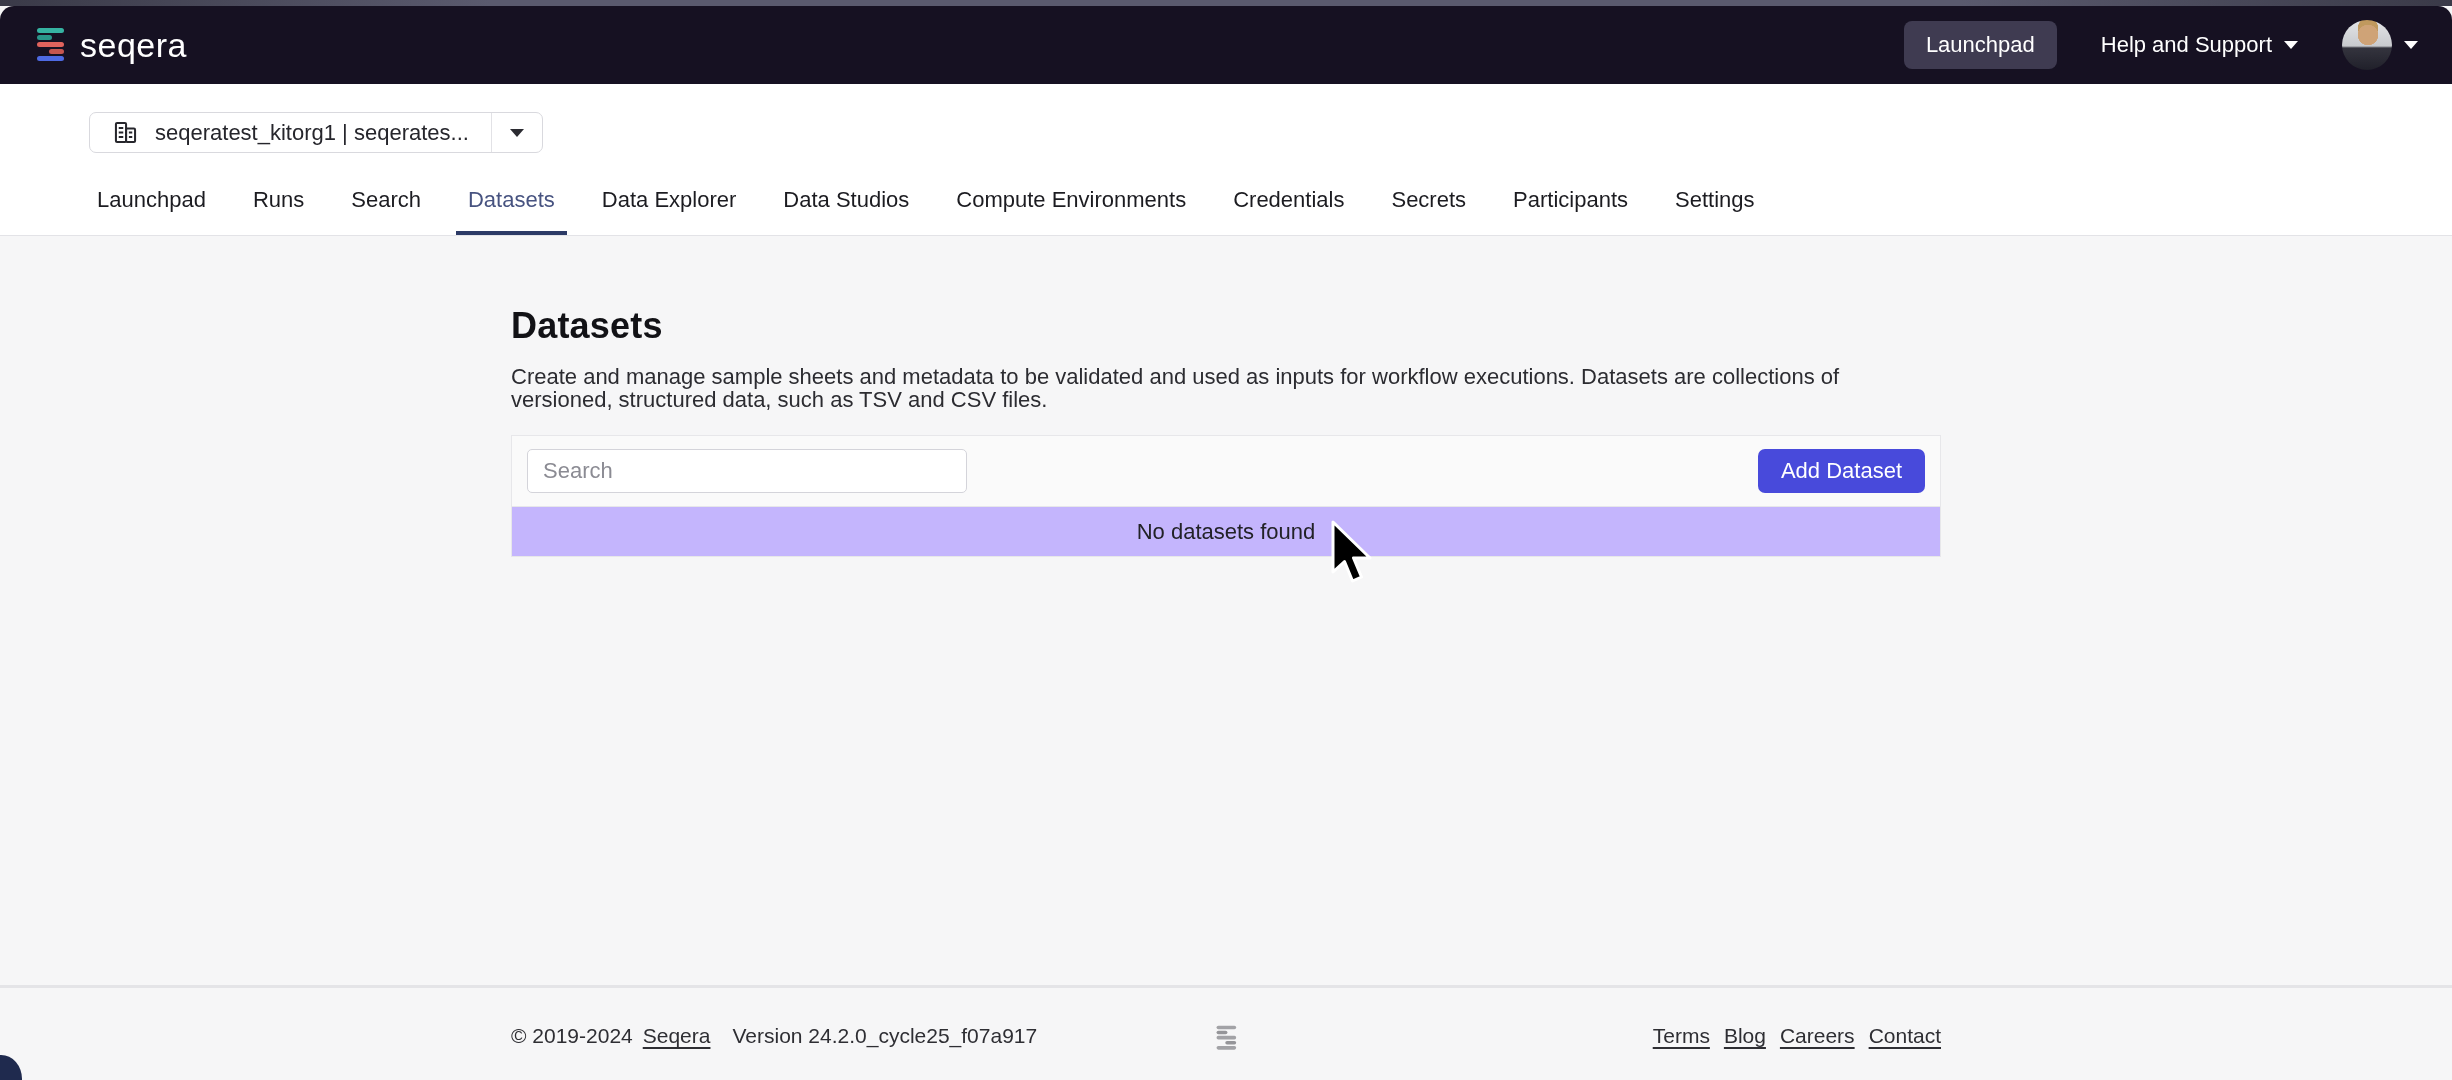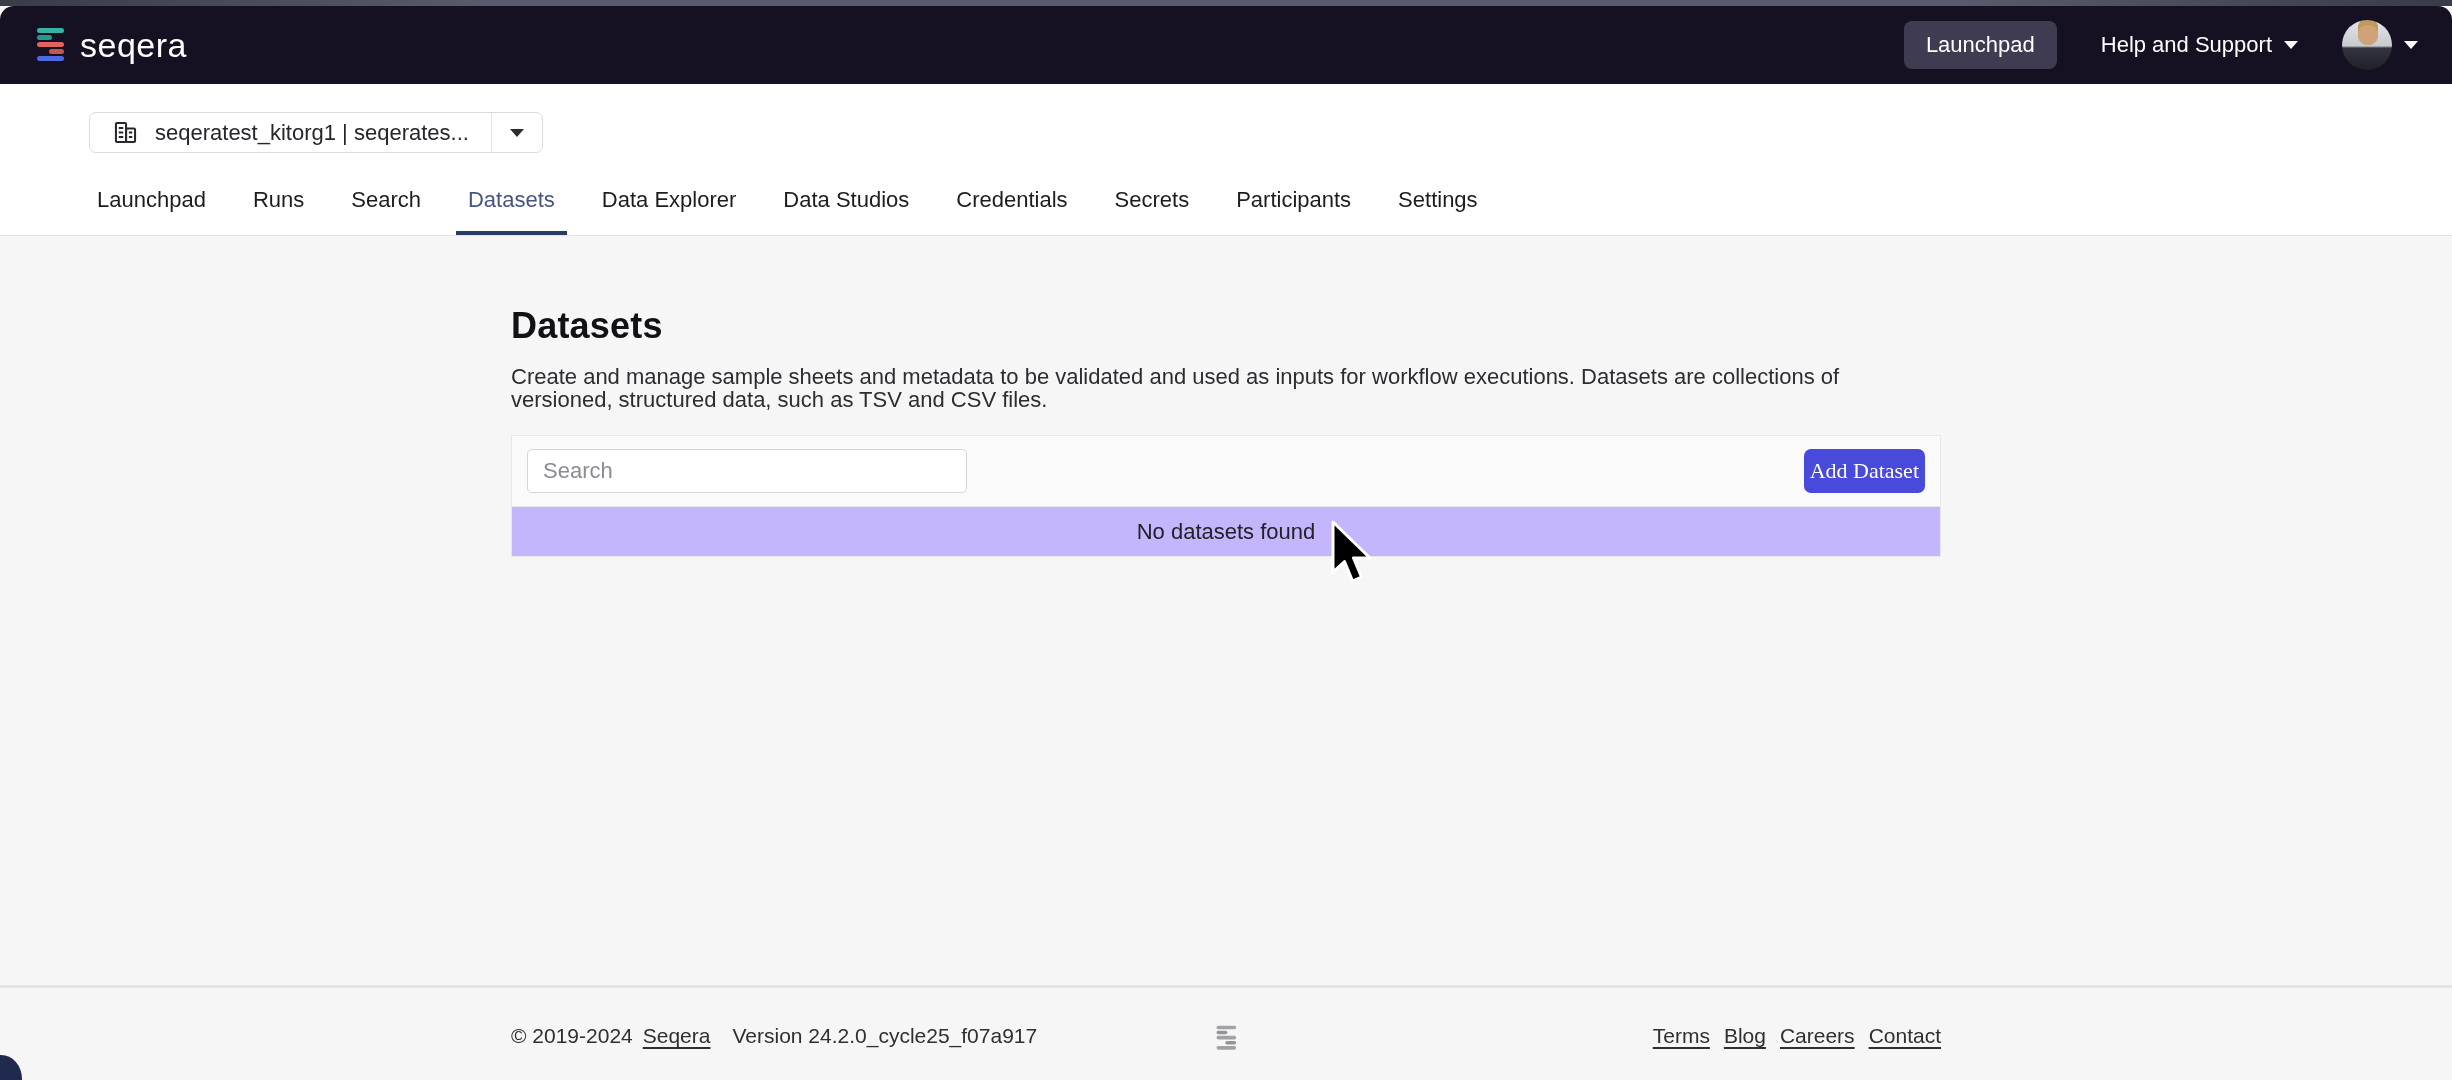--- a/index.html
+++ b/index.html
@@ -73,21 +73,21 @@
     background:#fafafa; border:1px solid #e7e7ea; border-bottom:none;
     padding:13px 15px; display:flex; align-items:center; justify-content:space-between;
   }
   .search-input {
     width:440px; height:44px; background:#fff; border:1px solid #d4d4da; border-radius:5px;
     font-size:22px; font-family:inherit; color:#2c2c31; padding:0 15px; outline:none;
   }
   .search-input::placeholder { color:#8b8b93; }
   .add-dataset-btn {
     background:#484adb; color:#fff; border:none; border-radius:7px;
-    height:44px; padding:0 6px; font-size:22px; font-weight:500; font-family:Liberation Serif, serif; cursor:pointer;
+    height:44px; padding:0 23px; font-size:22px; font-weight:500; font-family:Liberation Sans, sans-serif; cursor:pointer;
   }
   .empty-row {
     background:#c4b5fd; border:1px solid #e7e7ea;
     height:51px; display:flex; align-items:center; justify-content:center;
     font-size:22px; color:#222227;
   }
 
   
   .cursor { position:absolute; left:1330px; top:520px; pointer-events:none; }
 
@@ -160,20 +160,21 @@
     </div>
   </div>
 
   <div class="tabs">
     <div class="tab">Launchpad</div>
     <div class="tab">Runs</div>
     <div class="tab">Search</div>
     <div class="tab active">Datasets</div>
     <div class="tab">Data Explorer</div>
     <div class="tab">Data Studios</div>
+    <div class="tab">Compute Environments</div>
     <div class="tab">Credentials</div>
     <div class="tab">Secrets</div>
     <div class="tab">Participants</div>
     <div class="tab">Settings</div>
   </div>
 </div>
 
 <div class="main">
   <div class="container">
     <h1 class="page-title">Datasets</h1>

